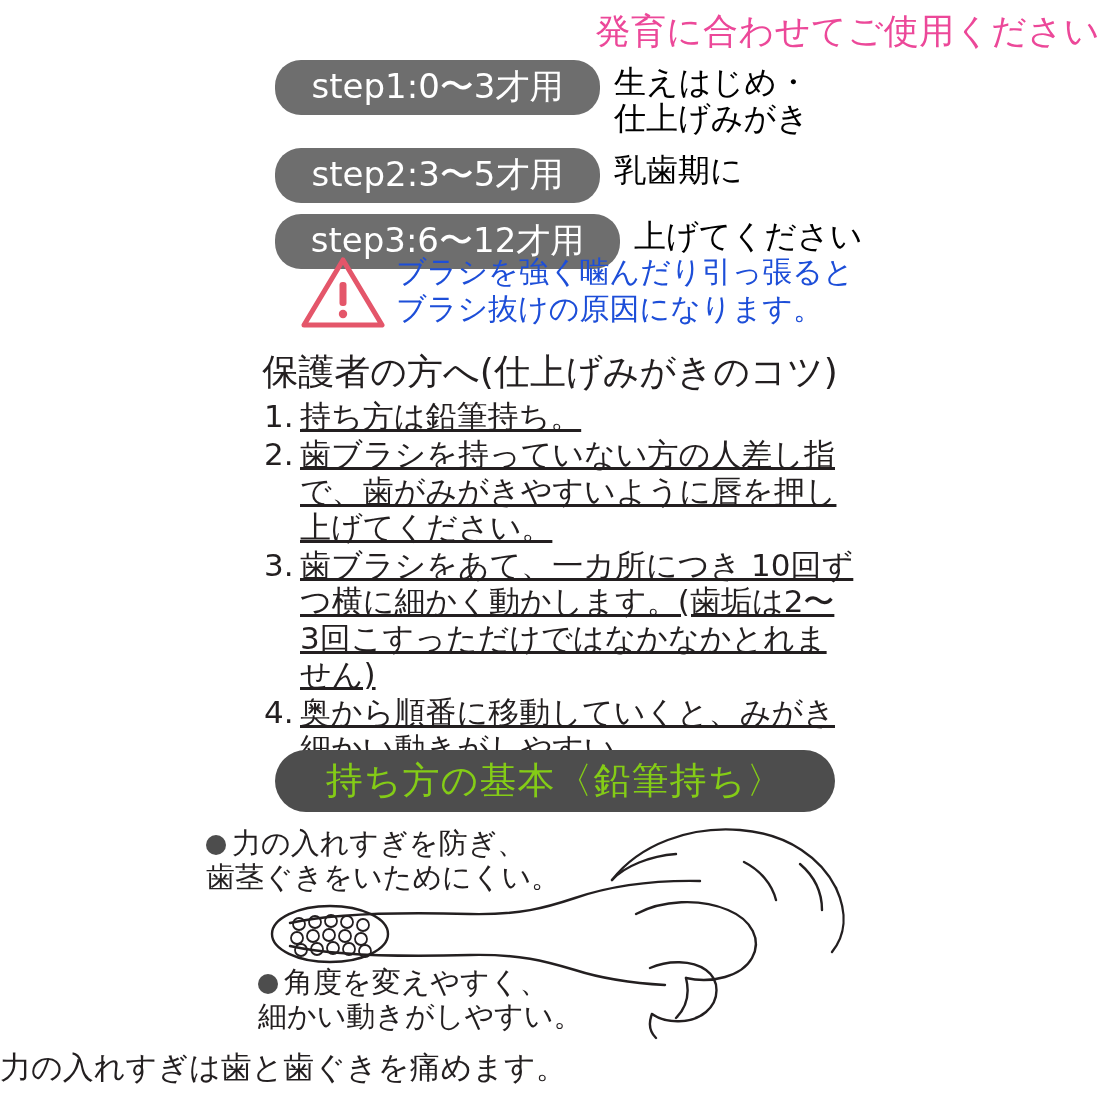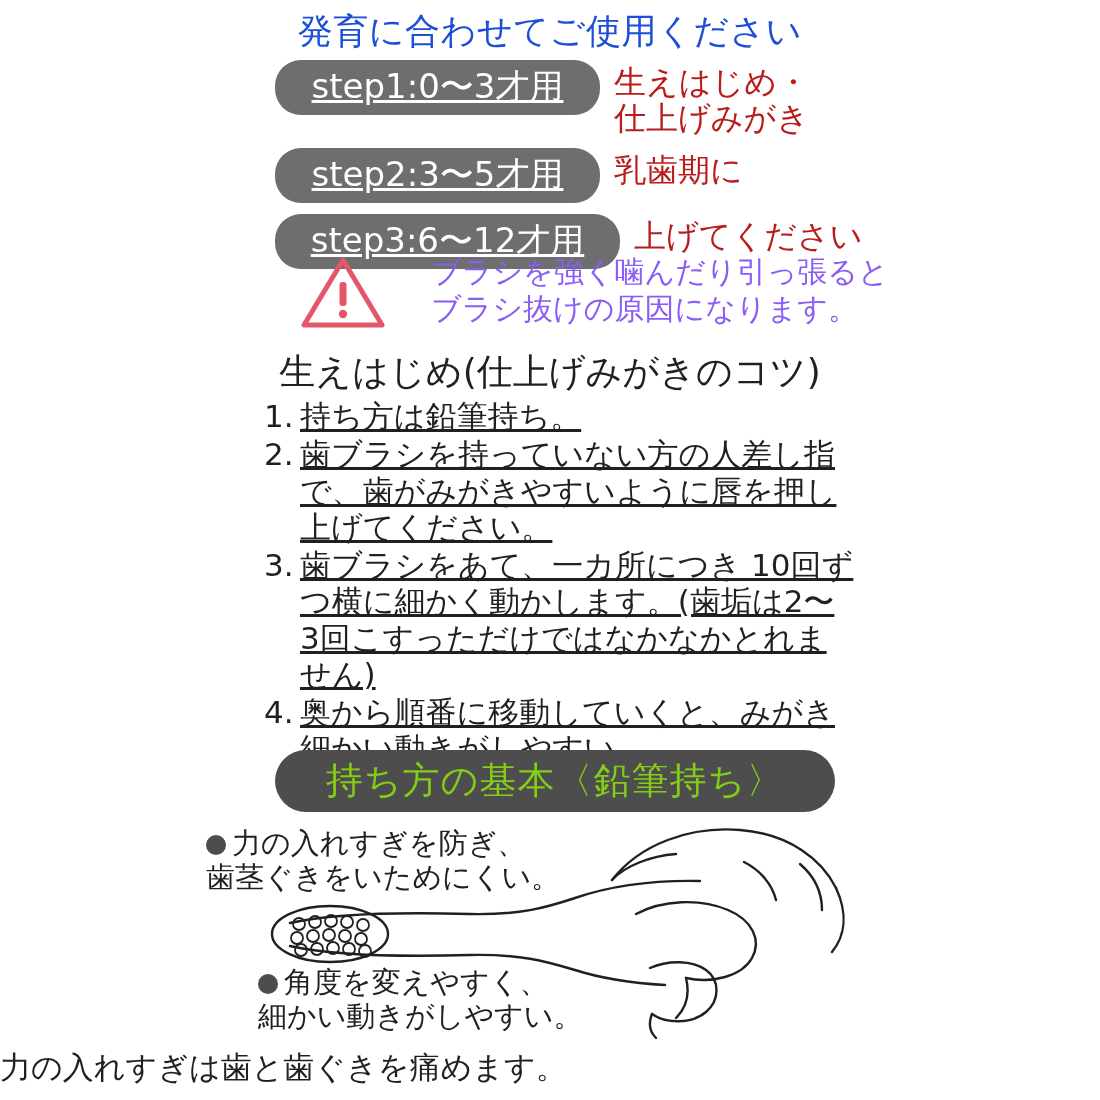--- a/index.html
+++ b/index.html
@@ -20,24 +20,24 @@
     width: 1100px;
     height: 1100px;
   }
 
   
   .header-title {
     position: absolute;
     top: 8px;
     left: 0;
     width: 1100px;
-    text-align: center;
+    text-align: right;
     font-size: 35px;
     letter-spacing: 0.5px;
-    color: #1d4ed8;
+    color: #ec4899;
   }
 
   
   .steps {
     position: absolute;
     top: 60px;
     left: 275px;
     width: 700px;
   }
   .step-row {
@@ -47,56 +47,54 @@
   }
   .step-pill {
     background: #6e6e6e;
     color: #ffffff;
     border-radius: 26px;
     font-size: 34px;
     line-height: 1.0;
     padding: 9px 20px 12px 20px;
     white-space: nowrap;
     display: inline-block;
-    text-decoration: underline;
   }
   .step-pill.w1 { min-width: 285px; text-align: center; }
   .step-pill.w2 { min-width: 285px; text-align: center; }
   .step-pill.w3 { min-width: 305px; text-align: center; }
   .step-desc {
     font-size: 32px;
     line-height: 1.12;
     margin-left: 14px;
     padding-top: 5px;
-    color: #b91c1c;
+    color: #000000;
     white-space: pre-line;
   }
 
   
   .warning {
     position: absolute;
     top: 252px;
     left: 300px;
     display: flex;
     align-items: flex-start;
   }
   .warn-icon {
     width: 86px;
     height: 76px;
     margin-right: 10px;
     flex: 0 0 auto;
     margin-top: 2px;
   }
   .warn-text {
-    color: #8b5cf6;
+    color: #1d4ed8;
     font-size: 30px;
     line-height: 1.22;
     white-space: pre-line;
     padding-top: 2px;
-    margin-left: 35px;
   }
 
   
   .guardian-title {
     position: absolute;
     top: 348px;
     left: 0;
     width: 1100px;
     text-align: center;
     font-size: 36px;
@@ -206,21 +204,21 @@
   <div class="warning">
     <svg class="warn-icon" viewBox="0 0 86 76">
       <path d="M43 6 L82 71 L4 71 Z" fill="none" stroke="#e4566a" stroke-width="5" stroke-linejoin="round"></path>
       <rect x="39.5" y="28" width="7" height="24" rx="3" fill="#e4566a"></rect>
       <circle cx="43" cy="60" r="4.2" fill="#e4566a"></circle>
     </svg>
     <div class="warn-text">ブラシを強く噛んだり引っ張ると
 ブラシ抜けの原因になります。</div>
   </div>
 
-  <div class="guardian-title">生えはじめ(仕上げみがきのコツ)</div>
+  <div class="guardian-title">保護者の方へ(仕上げみがきのコツ)</div>
   <div class="guardian-list">
     <div class="g-item">
       <span class="g-num">1.</span>
       <span class="g-body">持ち方は鉛筆持ち。</span>
     </div>
     <div class="g-item">
       <span class="g-num">2.</span>
       <span class="g-body">歯ブラシを持っていない方の人差し指
 で、歯がみがきやすいように唇を押し
 上げてください。</span>

